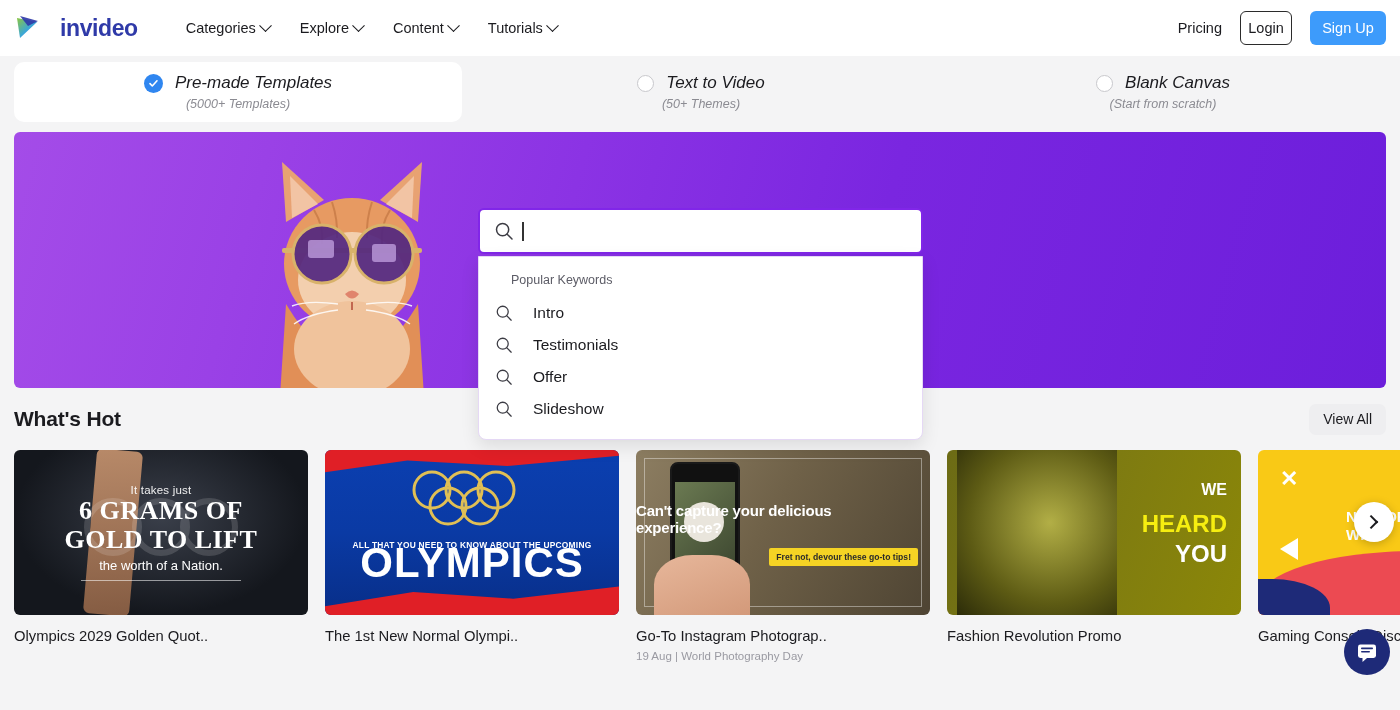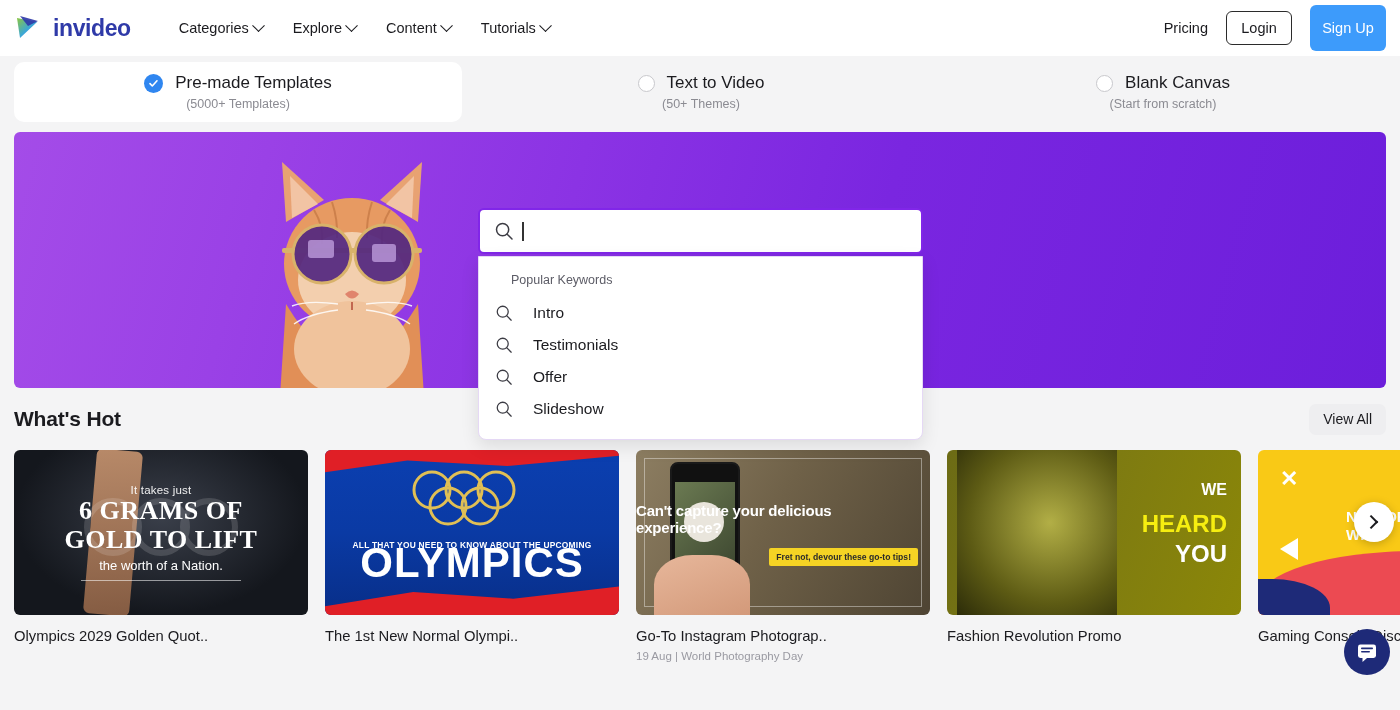--- a/index.html
+++ b/index.html
@@ -9,43 +9,43 @@
     background:#f4f4f5;
     color:#1b1b1f;
     -webkit-font-smoothing:antialiased;
   }
 
   
   .header{
     height:56px; background:#ffffff; display:flex; align-items:center;
     padding:0 14px 0 14px; position:relative; z-index:60;
   }
-  .logo{ display:flex; align-items:center; gap:13px; margin-right:48px; cursor:pointer; }
+  .logo{ display:flex; align-items:center; gap:20px; margin-right:48px; cursor:pointer; }
   .logo-mark{ width:26px; height:26px; display:block; }
   .logo-text{ font-size:23px; font-weight:700; color:#2f3aa8; letter-spacing:-0.4px; }
   .nav{ display:flex; align-items:center; gap:30px; }
   .nav-item{ display:flex; align-items:center; gap:5px; font-size:14.5px; color:#1b1b1f; cursor:pointer; }
   .caret{ display:inline-block; width:9px; height:9px; border-right:1.8px solid #1b1b1f; border-bottom:1.8px solid #1b1b1f; transform:rotate(45deg) translate(-2px,-2px); }
   .header-right{ margin-left:auto; display:flex; align-items:center; gap:18px; }
   .pricing-link{ font-size:14.5px; color:#1b1b1f; cursor:pointer; }
   .btn-login{
-    width:66px; height:34px; border:1.3px solid #2b2b2b; border-radius:6px; background:#fff;
+    width:52px; height:34px; border:1.3px solid #2b2b2b; border-radius:6px; background:#fff;
     font-size:14.5px; color:#1b1b1f; display:flex; align-items:center; justify-content:center; cursor:pointer;
     font-family:inherit;
   }
   .btn-signup{
-    width:76px; height:46px; border:none; border-radius:6px; background:#3d9bfb; color:#fff;
+    width:76px; height:34px; border:none; border-radius:6px; background:#3d9bfb; color:#fff;
     font-size:14.5px; display:flex; align-items:center; justify-content:center; cursor:pointer;
     font-family:inherit;
   }
 
   
   .modes{
     height:76px; background:#f4f4f5; display:flex; align-items:stretch;
-    padding:6px 14px 10px 14px; gap:16px;
+    padding:6px 14px 10px 14px; gap:16px;font-style:italic;
   }
   .mode{
     flex:1; display:flex; flex-direction:column; align-items:center; justify-content:center;
     cursor:pointer; border-radius:10px;
   }
   .mode.active{ background:#ffffff; flex:0 0 448px; }
   .mode-top{ display:flex; align-items:center; gap:12px; }
   .radio-off{
     width:17px;height:17px;border-radius:50%;border:1.4px solid #c8c8cc;background:#fff; flex:none;
   }

